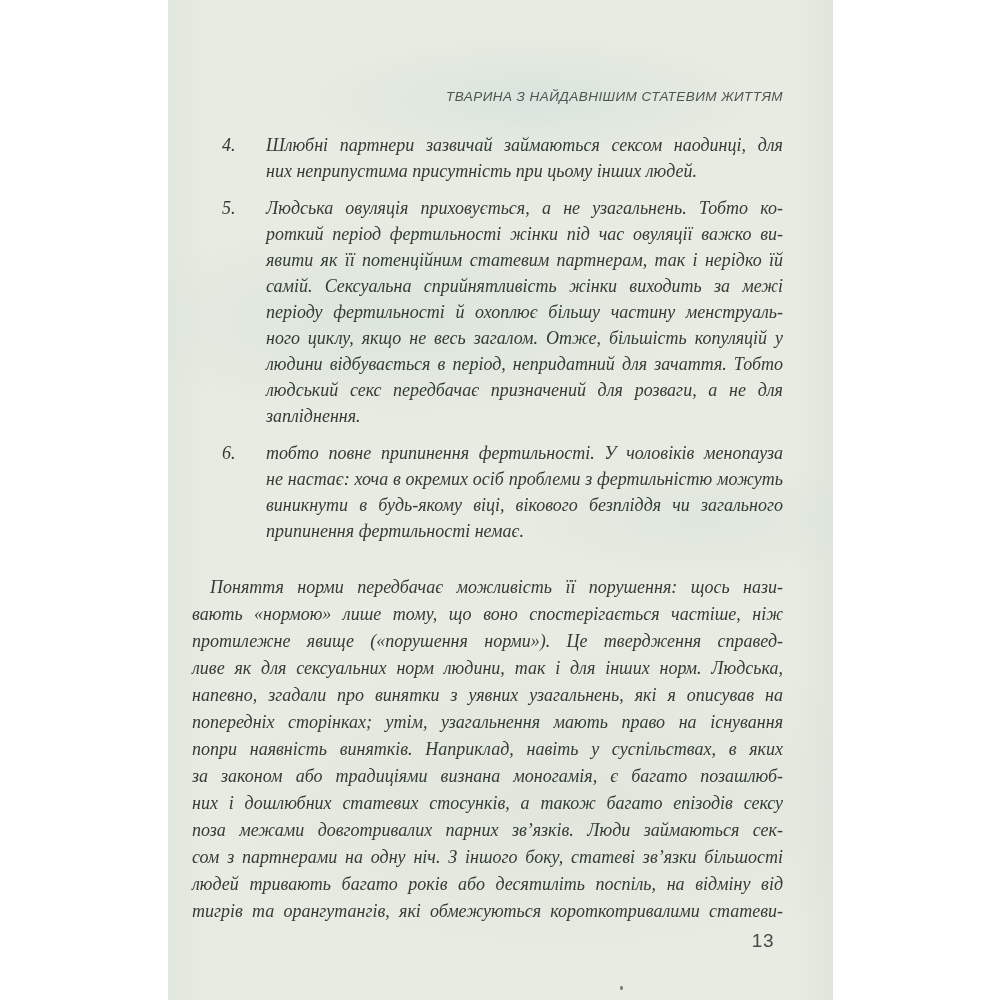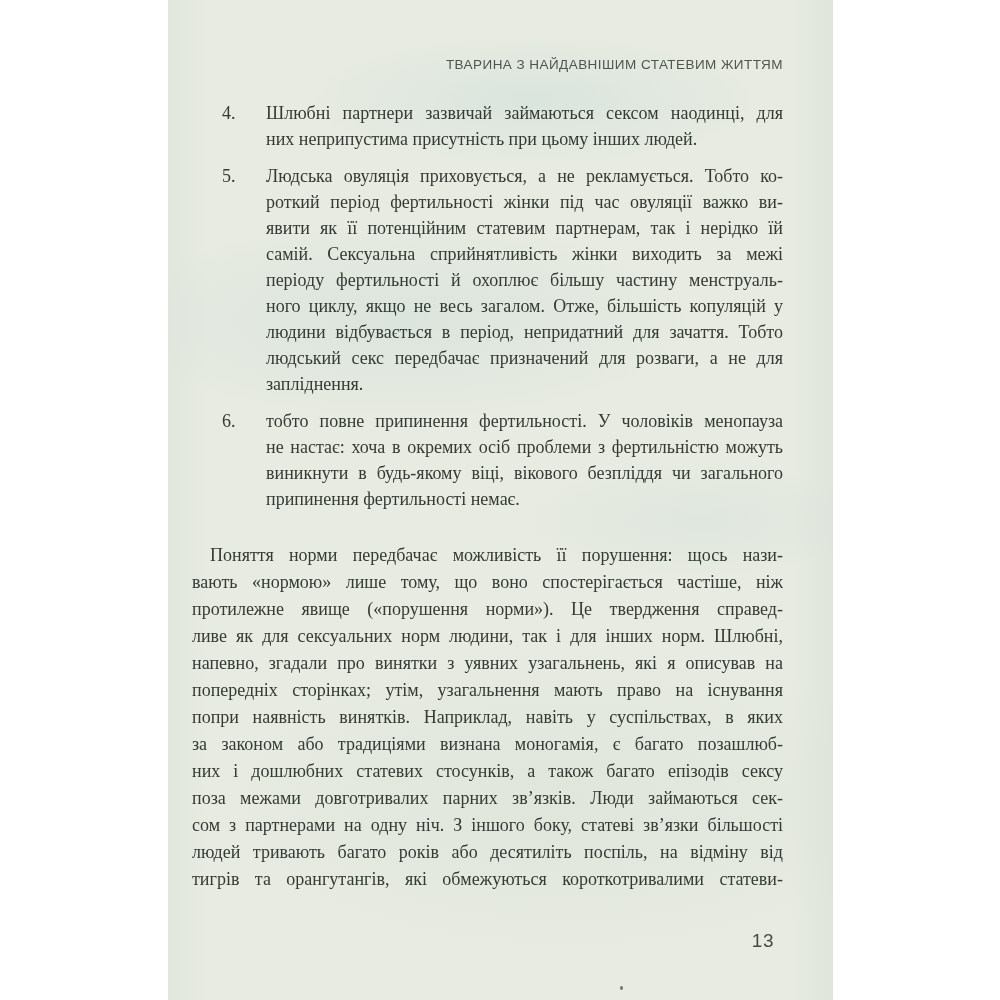--- a/index.html
+++ b/index.html
@@ -26,24 +26,25 @@
       radial-gradient(ellipse 320px 90px at 55% 10%, rgba(186,214,211,0.30), transparent 70%),
       radial-gradient(ellipse 420px 140px at 35% 32%, rgba(178,206,204,0.22), transparent 70%),
       radial-gradient(ellipse 260px 80px at 80% 52%, rgba(190,212,206,0.20), transparent 70%),
       radial-gradient(ellipse 500px 220px at 60% 80%, rgba(198,212,201,0.22), transparent 72%),
       linear-gradient(90deg, rgba(210,220,210,0.25) 0%, rgba(231,235,225,0) 6%, rgba(231,235,225,0) 94%, rgba(206,216,208,0.30) 100%);
   }
   .content {
     position: absolute;
     inset: 0;
     box-sizing: border-box;
-    padding: 56px 50px 0 24px;
+    padding: 88px 50px 0 24px;
     color: #343b35;
     font-family: "Liberation Serif", "DejaVu Serif", serif;
     font-size: 18px;
+    font-style: italic;
   }
   .running-header {
     font-family: "Liberation Sans", "DejaVu Sans", sans-serif;
     font-size: 13.5px;
     font-weight: 500;
     letter-spacing: 0.45px;
     line-height: 18px;
     color: #4e564f;
     text-align: right;
   }
@@ -112,21 +113,21 @@
           <div class="num">4.</div>
           <div class="itext">
               <div class="tline">Шлюбні партнери зазвичай займаються сексом наодинці, для</div>
               <div class="tline ragged">них неприпустима присутність при цьому інших людей.</div>
             </div>
         </div>
 
         <div class="list-item">
           <div class="num">5.</div>
           <div class="itext">
-              <div class="tline">Людська овуляція приховується, а не рекламується. Тобто ко-</div>
+              <div class="tline">Людська овуляція приховується, а не узагальнень. Тобто ко-</div>
               <div class="tline">роткий період фертильності жінки під час овуляції важко ви-</div>
               <div class="tline">явити як її потенційним статевим партнерам, так і нерідко їй</div>
               <div class="tline">самій. Сексуальна сприйнятливість жінки виходить за межі</div>
               <div class="tline">періоду фертильності й охоплює більшу частину менструаль-</div>
               <div class="tline">ного циклу, якщо не весь загалом. Отже, більшість копуляцій у</div>
               <div class="tline">людини відбувається в період, непридатний для зачаття. Тобто</div>
               <div class="tline">людський секс передбачає призначений для розваги, а не для</div>
               <div class="tline ragged">запліднення.</div>
             </div>
         </div>
@@ -140,21 +141,21 @@
               <div class="tline ragged">припинення фертильності немає.</div>
             </div>
         </div>
 
       </div>
 
       <div class="para">
           <div class="tline">Поняття норми передбачає можливість її порушення: щось нази-</div>
           <div class="tline">вають «нормою» лише тому, що воно спостерігається частіше, ніж</div>
           <div class="tline">протилежне явище («порушення норми»). Це твердження справед-</div>
-          <div class="tline">ливе як для сексуальних норм людини, так і для інших норм. Шлюбні,</div>
+          <div class="tline">ливе як для сексуальних норм людини, так і для інших норм. Людська,</div>
           <div class="tline">напевно, згадали про винятки з уявних узагальнень, які я описував на</div>
           <div class="tline">попередніх сторінках; утім, узагальнення мають право на існування</div>
           <div class="tline">попри наявність винятків. Наприклад, навіть у суспільствах, в яких</div>
           <div class="tline">за законом або традиціями визнана моногамія, є багато позашлюб-</div>
           <div class="tline">них і дошлюбних статевих стосунків, а також багато епізодів сексу</div>
           <div class="tline">поза межами довготривалих парних зв’язків. Люди займаються сек-</div>
           <div class="tline">сом з партнерами на одну ніч. З іншого боку, статеві зв’язки більшості</div>
           <div class="tline">людей тривають багато років або десятиліть поспіль, на відміну від</div>
           <div class="tline">тигрів та орангутангів, які обмежуються короткотривалими статеви-</div>
         </div>

